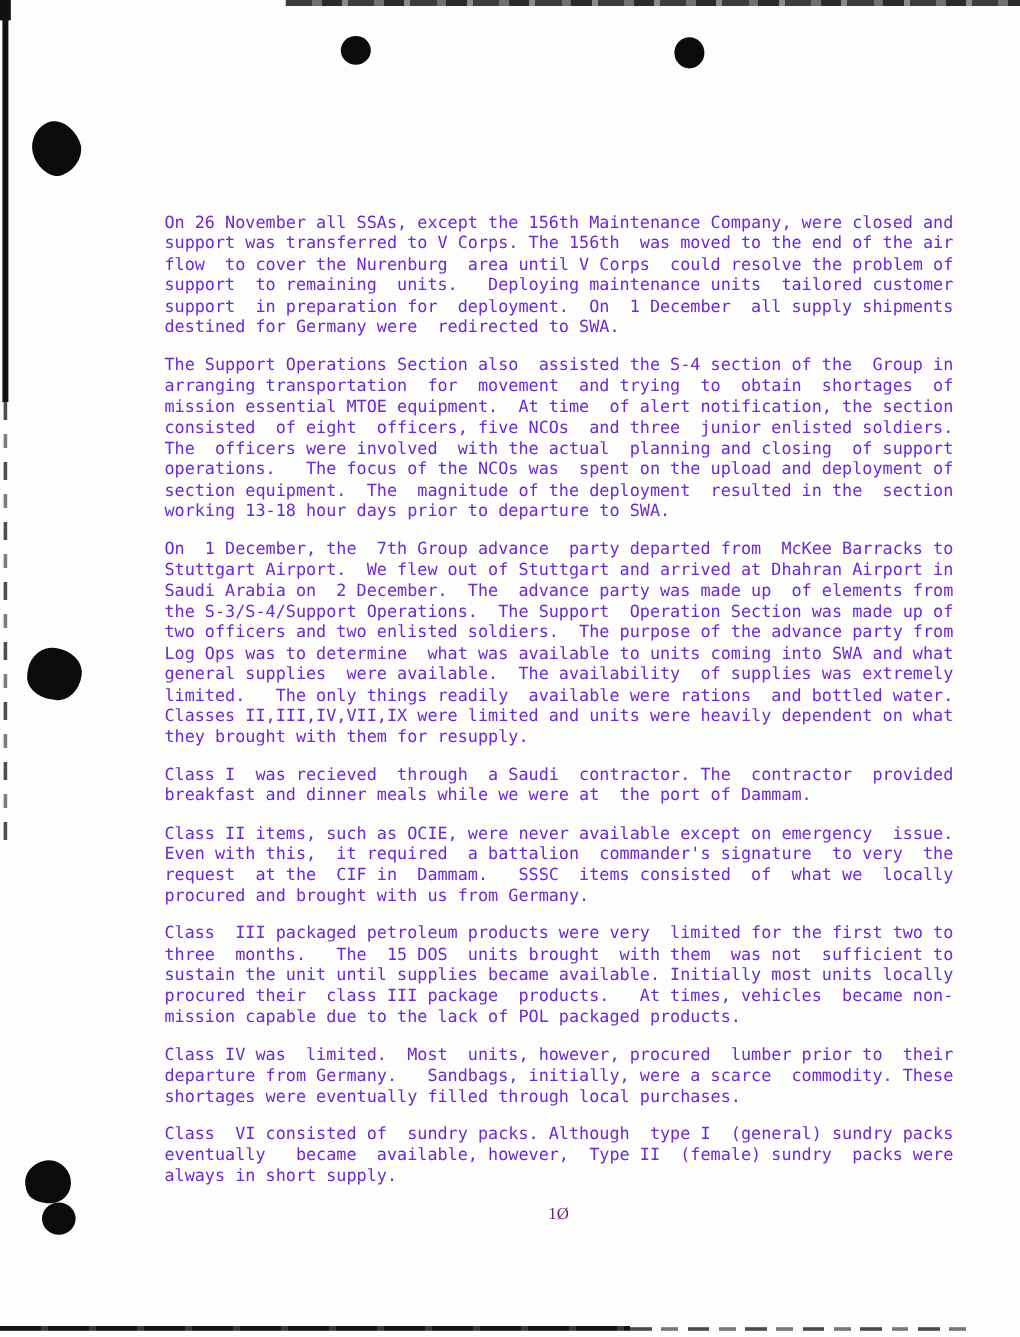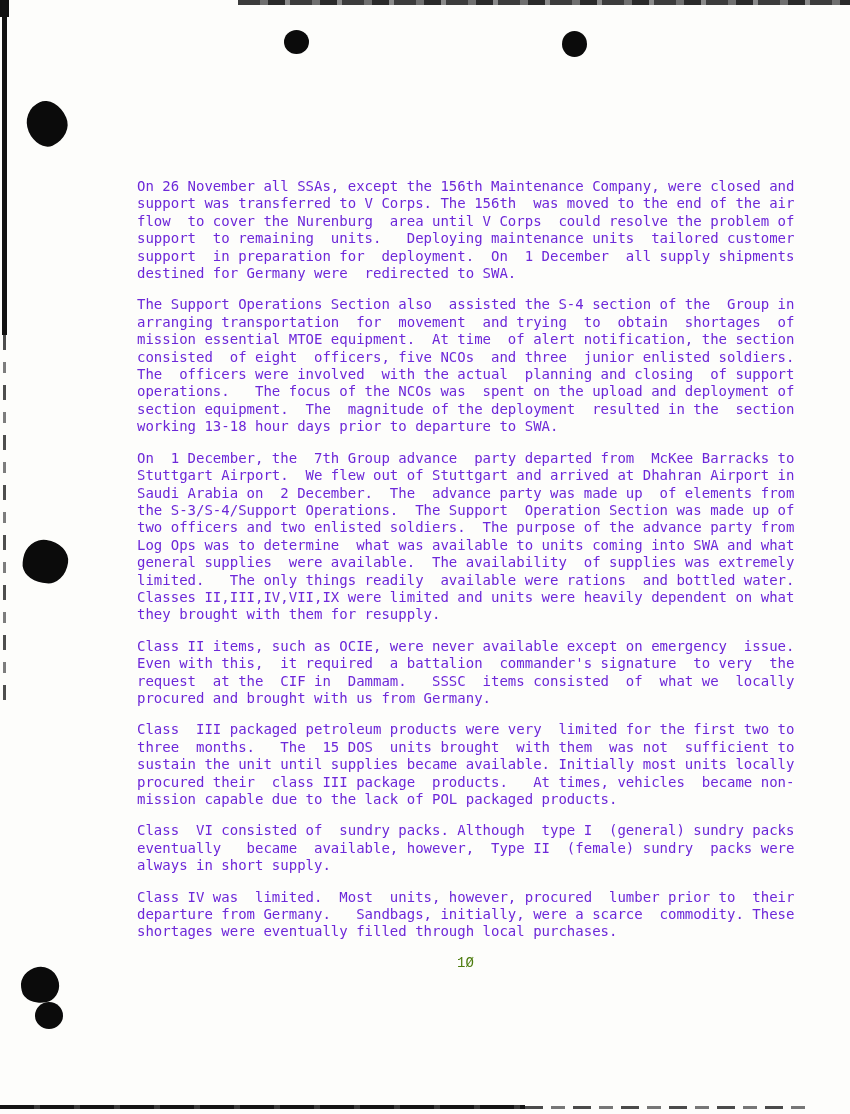--- a/index.html
+++ b/index.html
@@ -54,24 +54,24 @@
     font-size: 14px;
     line-height: 17.4px;
     white-space: pre;
     color: #6d28d9;
     letter-spacing: 0;
   }
   .page-number {
     margin-top: 7px;
     width: 657px;
     text-align: center;
-    font-family: Liberation Mono, monospace;
+    font-family: Liberation Serif, serif;
     font-size: 14px;
     line-height: 17.4px;
-    color: #4d7c0f;
+    color: #701a75;
   }
 </style>
 </head>
 <body>
 
 <div class="page">
 
   <div class="artifact top-edge-line"></div>
   <div class="artifact corner-mark"></div>
   <div class="artifact left-solid-line"></div>
@@ -103,31 +103,33 @@
     <pre class="para">On  1 December, the  7th Group advance  party departed from  McKee Barracks to
 Stuttgart Airport.  We flew out of Stuttgart and arrived at Dhahran Airport in
 Saudi Arabia on  2 December.  The  advance party was made up  of elements from
 the S-3/S-4/Support Operations.  The Support  Operation Section was made up of
 two officers and two enlisted soldiers.  The purpose of the advance party from
 Log Ops was to determine  what was available to units coming into SWA and what
 general supplies  were available.  The availability  of supplies was extremely
 limited.   The only things readily  available were rations  and bottled water.
 Classes II,III,IV,VII,IX were limited and units were heavily dependent on what
 they brought with them for resupply.</pre>
+    <pre class="para">Class I  was recieved  through  a Saudi  contractor. The  contractor  provided
+breakfast and dinner meals while we were at  the port of Dammam.</pre>
     <pre class="para">Class II items, such as OCIE, were never available except on emergency  issue.
 Even with this,  it required  a battalion  commander's signature  to very  the
 request  at the  CIF in  Dammam.   SSSC  items consisted  of  what we  locally
 procured and brought with us from Germany.</pre>
     <pre class="para">Class  III packaged petroleum products were very  limited for the first two to
 three  months.   The  15 DOS  units brought  with them  was not  sufficient to
 sustain the unit until supplies became available. Initially most units locally
 procured their  class III package  products.   At times, vehicles  became non-
 mission capable due to the lack of POL packaged products.</pre>
+    <pre class="para">Class IV was  limited.  Most  units, however, procured  lumber prior to  their
+departure from Germany.   Sandbags, initially, were a scarce  commodity. These
+shortages were eventually filled through local purchases.</pre>
     <pre class="para">Class  VI consisted of  sundry packs. Although  type I  (general) sundry packs
 eventually   became  available, however,  Type II  (female) sundry  packs were
 always in short supply.</pre>
-    <pre class="para">Class IV was  limited.  Most  units, however, procured  lumber prior to  their
-departure from Germany.   Sandbags, initially, were a scarce  commodity. These
-shortages were eventually filled through local purchases.</pre>
     <div class="page-number">1Ø</div>
   </main>
 
 </div>
 
 </body></html>

